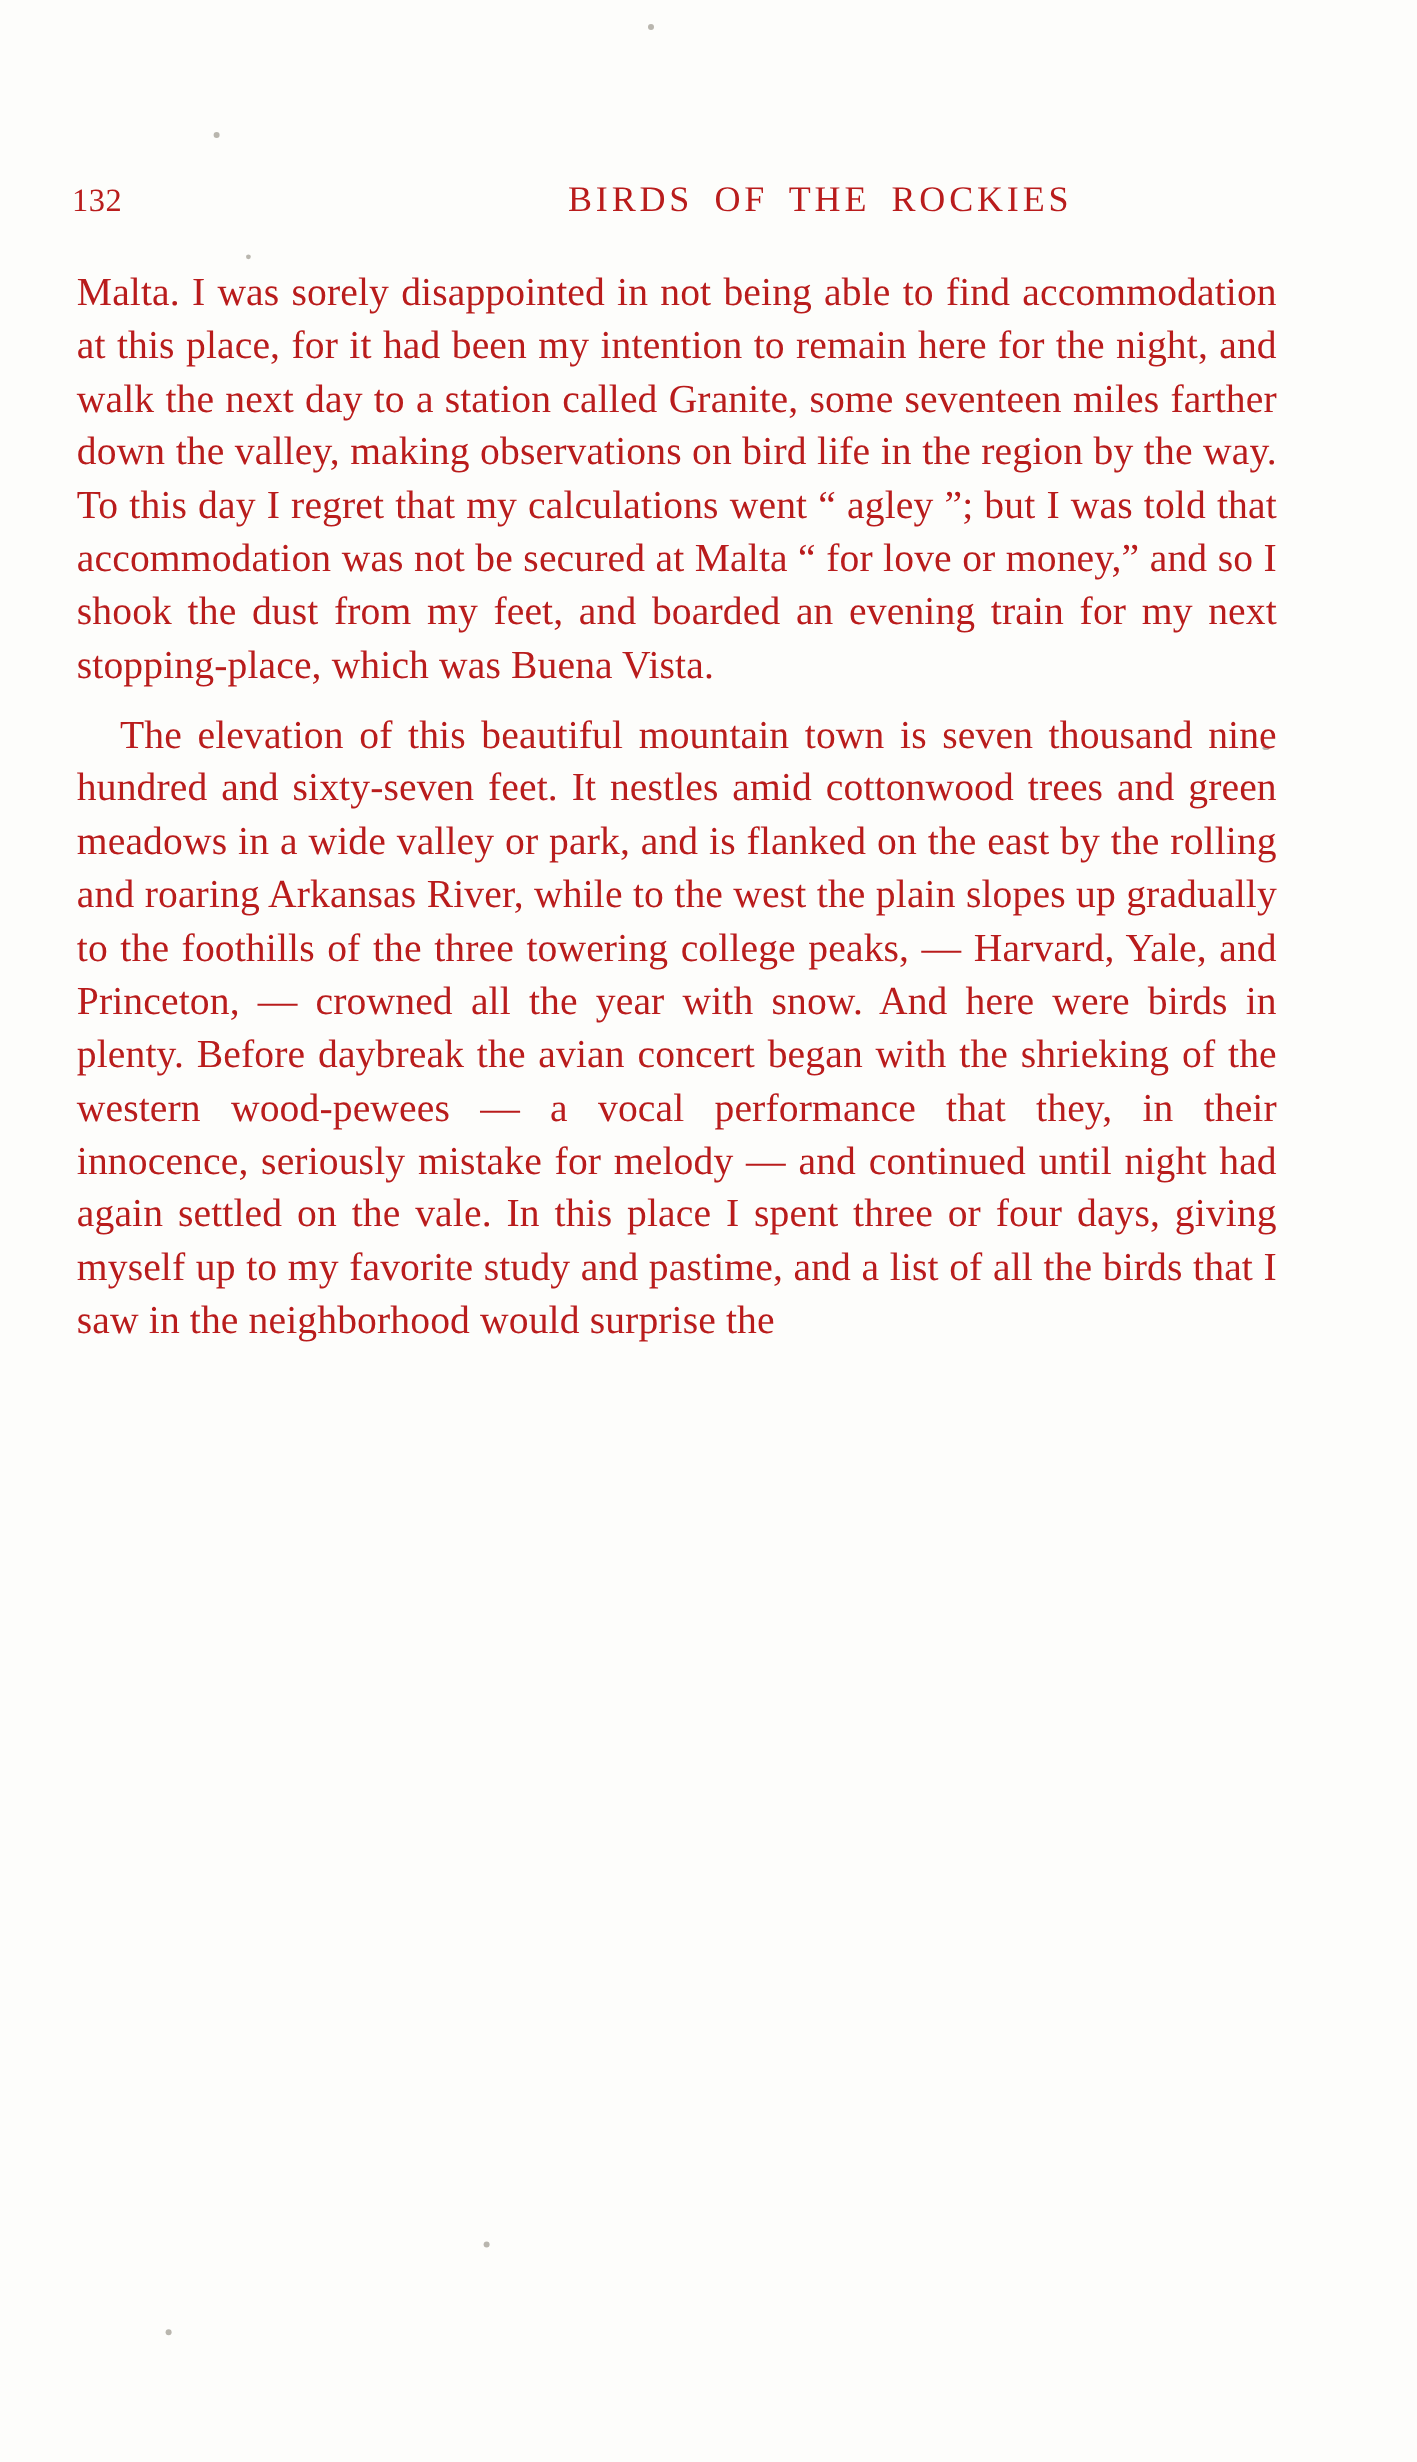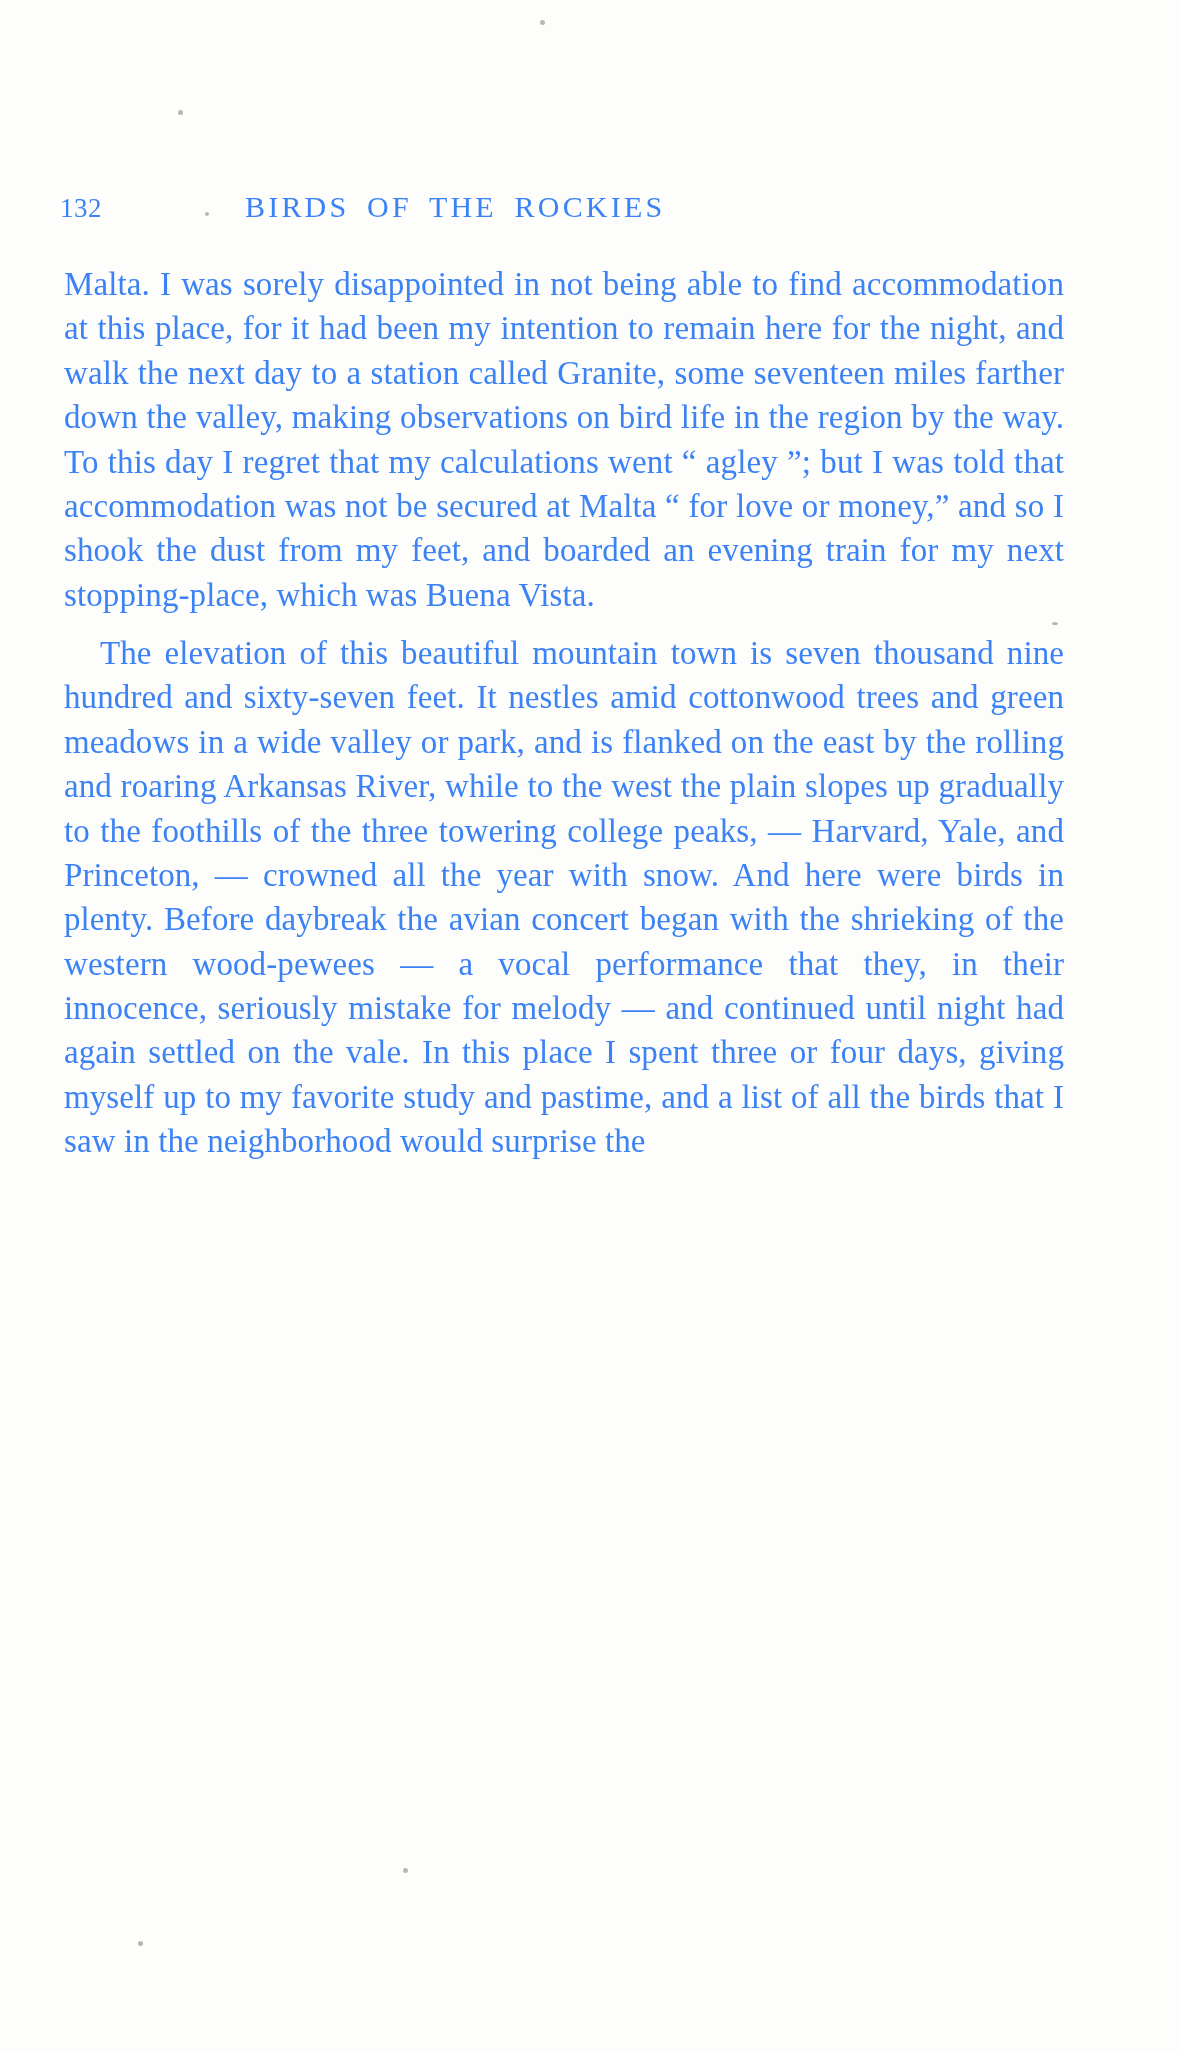--- a/index.html
+++ b/index.html
@@ -7,21 +7,21 @@
     padding: 0;
     background: #ffffff;
   }
   .page {
     position: relative;
     width: 1181px;
     height: 2052px;
     background: #fdfdfb;
     overflow: hidden;
     font-family: "Liberation Serif", serif;
-    color: #3b82f6;
+    color: #b91c1c;
   }
   .page-inner {
     position: absolute;
     left: 60px;
     top: 150px;
     width: 1062px;
   }
   .header-row {
     display: flex;
     align-items: baseline;
@@ -31,27 +31,26 @@
   }
   .folio {
     font-size: 27px;
     letter-spacing: 0.5px;
     width: 120px;
     flex: 0 0 120px;
     font-family: "Liberation Serif", serif;
   }
   .running-head {
     flex: 1 1 auto;
-    text-align: left;
+    text-align: center;
     font-size: 30px;
     letter-spacing: 3.2px;
     word-spacing: 7px;
     padding-left: 65px;
     font-family: "Liberation Serif", serif;
-    margin-top: 40px;
   }
   .body-text {
     width: 1000px;
     margin-left: 4px;
   }
   p.para {
     margin: 0;
     font-size: 33px;
     line-height: 1.345;
     text-align: justify;

